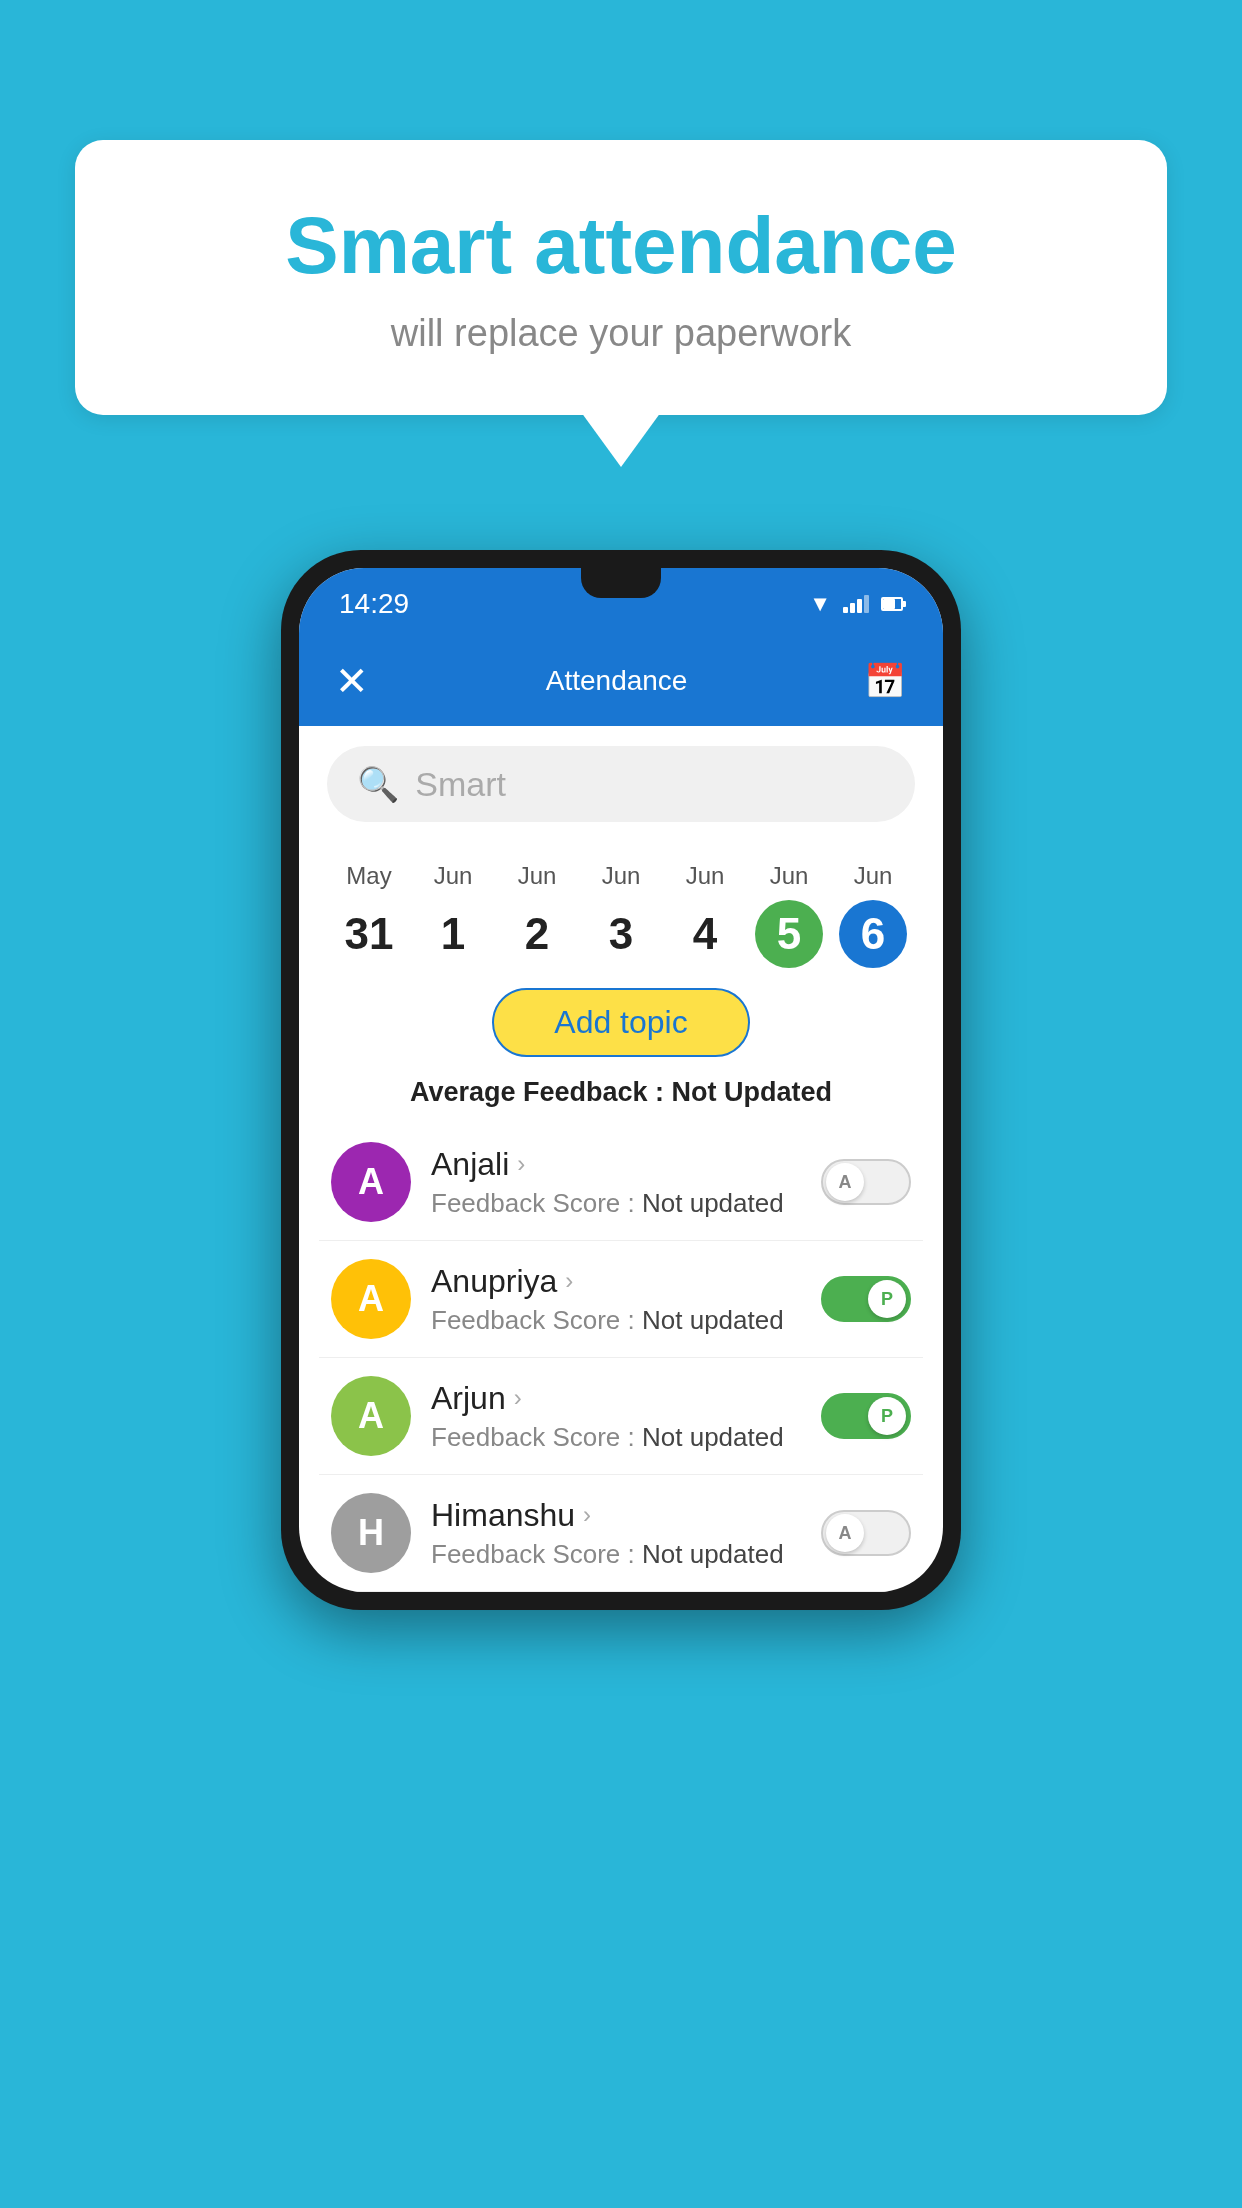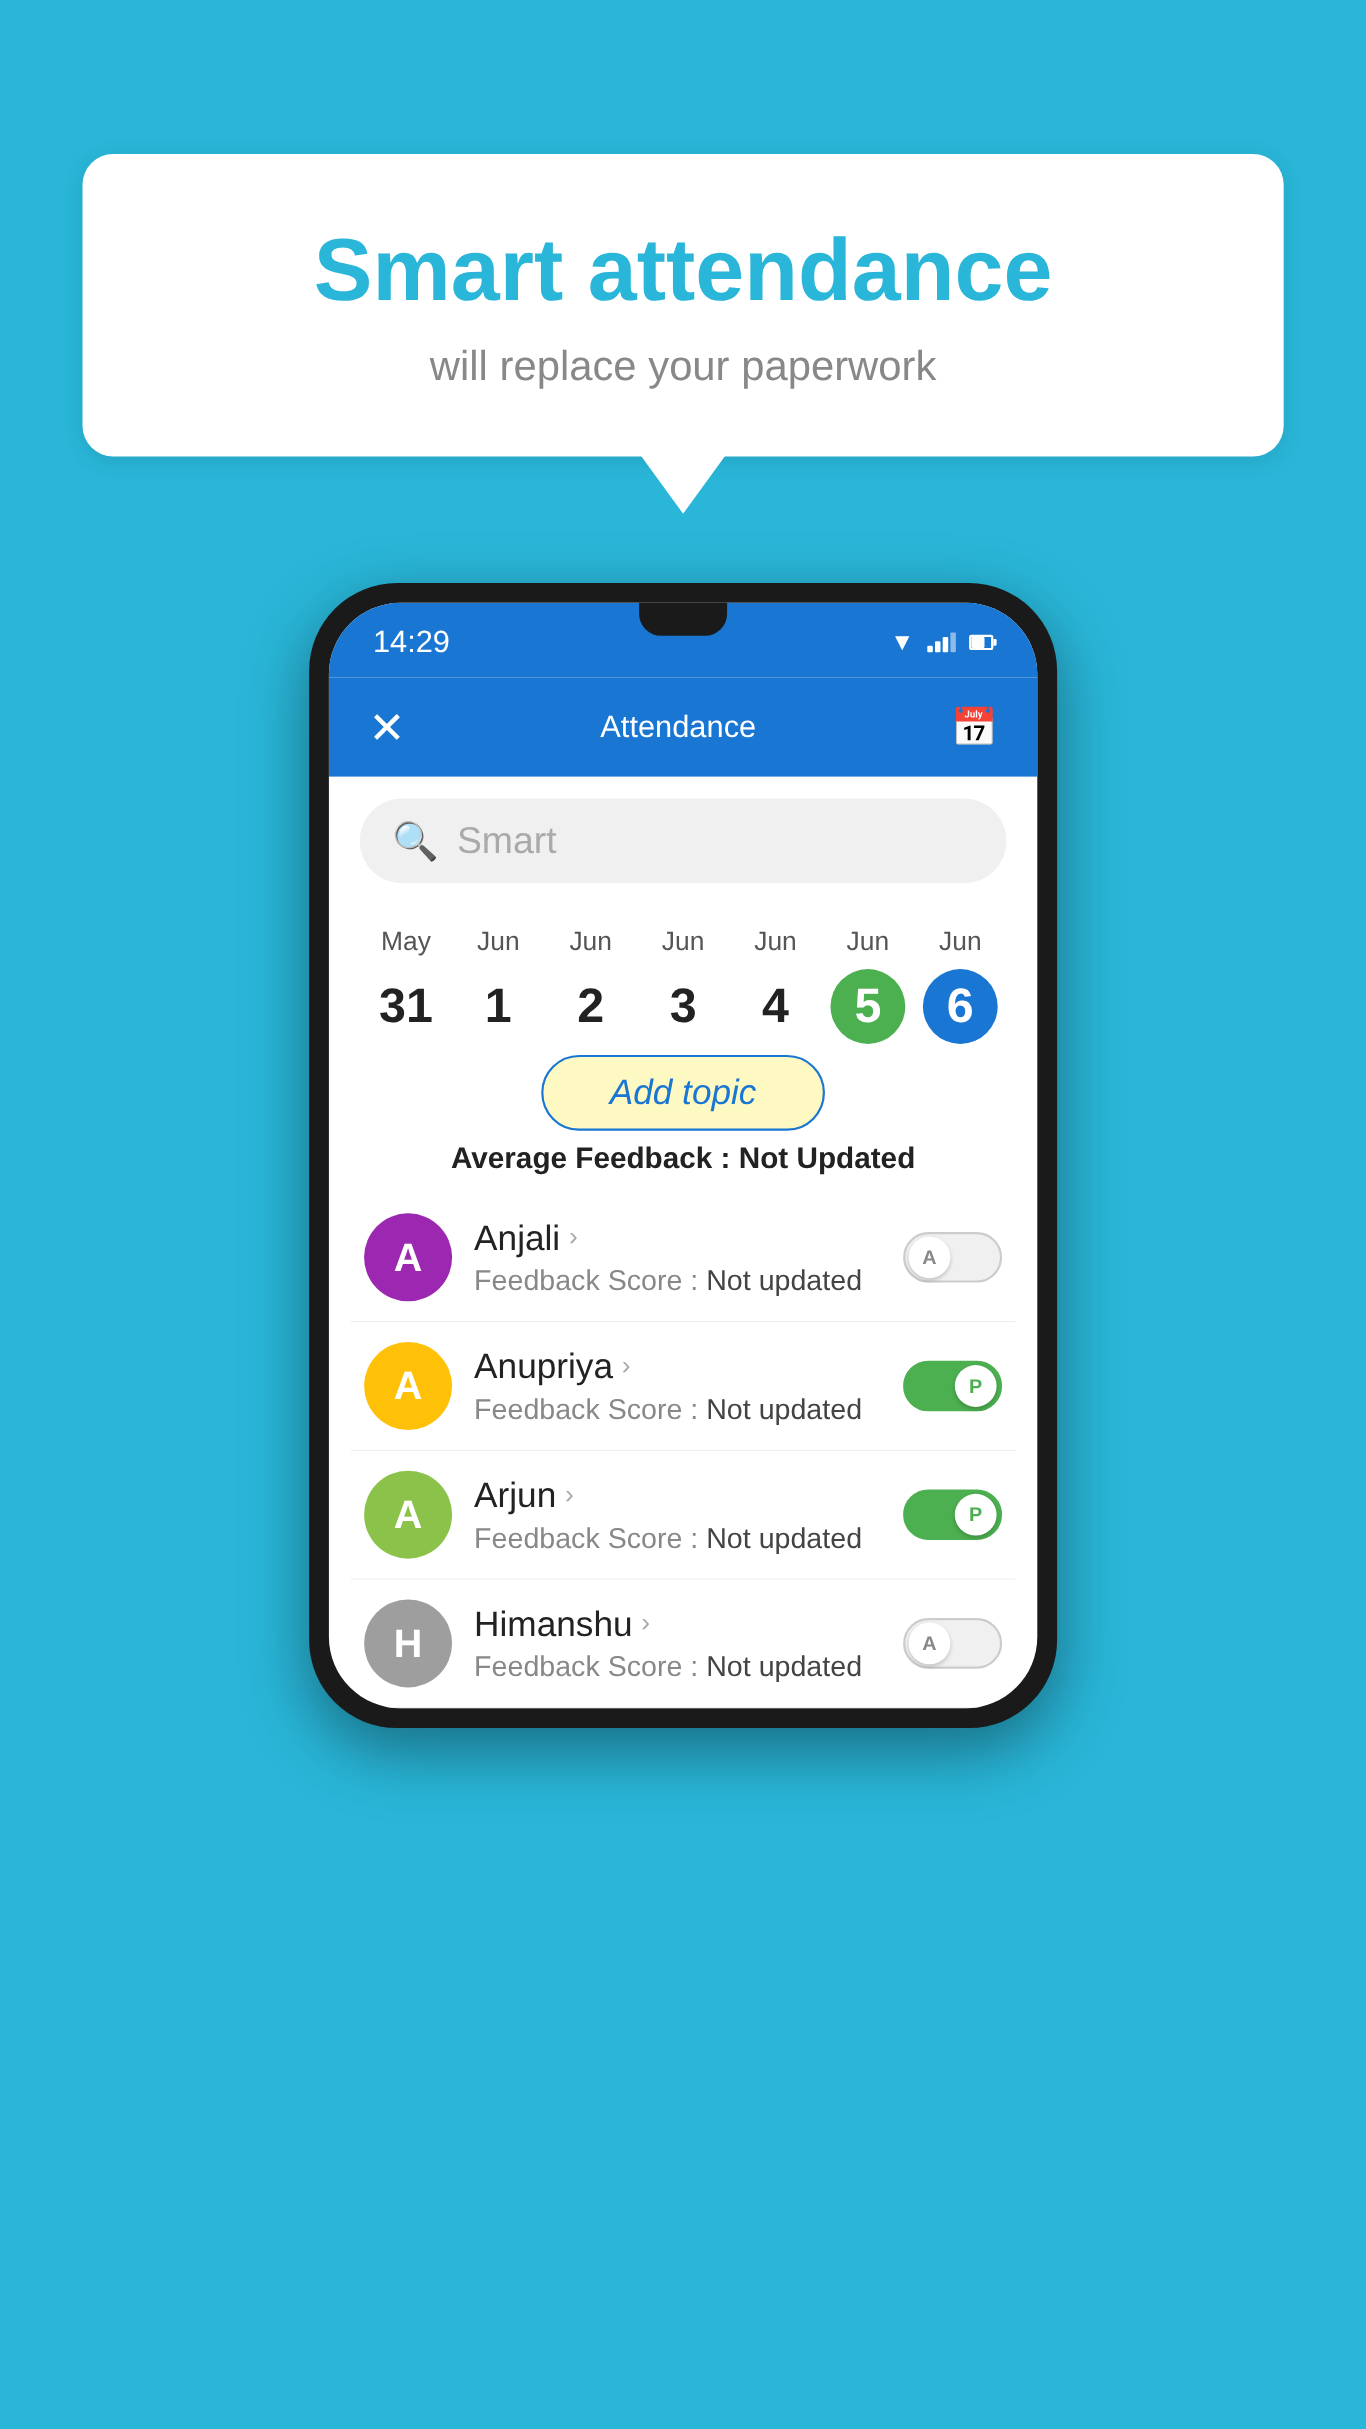--- a/index.html
+++ b/index.html
@@ -52,21 +52,21 @@
 
     .bubble-subtitle {
       font-size: 38px;
       color: #888;
       font-weight: 400;
     }
 
     
     .phone-wrapper {
       position: absolute;
-      top: 530px;
+      top: 550px;
       left: 50%;
       transform: translateX(-50%);
       width: 680px;
     }
 
     .phone-outer {
       background: #1a1a1a;
       border-radius: 80px;
       padding: 18px;
       box-shadow: 0 20px 60px rgba(0,0,0,0.4);
@@ -213,30 +213,29 @@
       text-align: center;
       font-size: 30px;
       color: #333;
       padding: 18px 0 10px;
       font-weight: 400;
     }
 
     
     .add-topic-btn {
       display: block;
-      margin: 0 auto;
+      margin: 10px auto;
       border: 2px solid #1976d2;
       border-radius: 40px;
       padding: 14px 60px;
       color: #1976d2;
       font-size: 32px;
-      background: #fef9c3;
+      background: #fde047;
       cursor: pointer;
       width: fit-content;
-      font-style: italic;
     }
 
     
     .avg-feedback {
       text-align: center;
       font-size: 27px;
       color: #777;
       padding: 10px 0 16px;
     }
 

